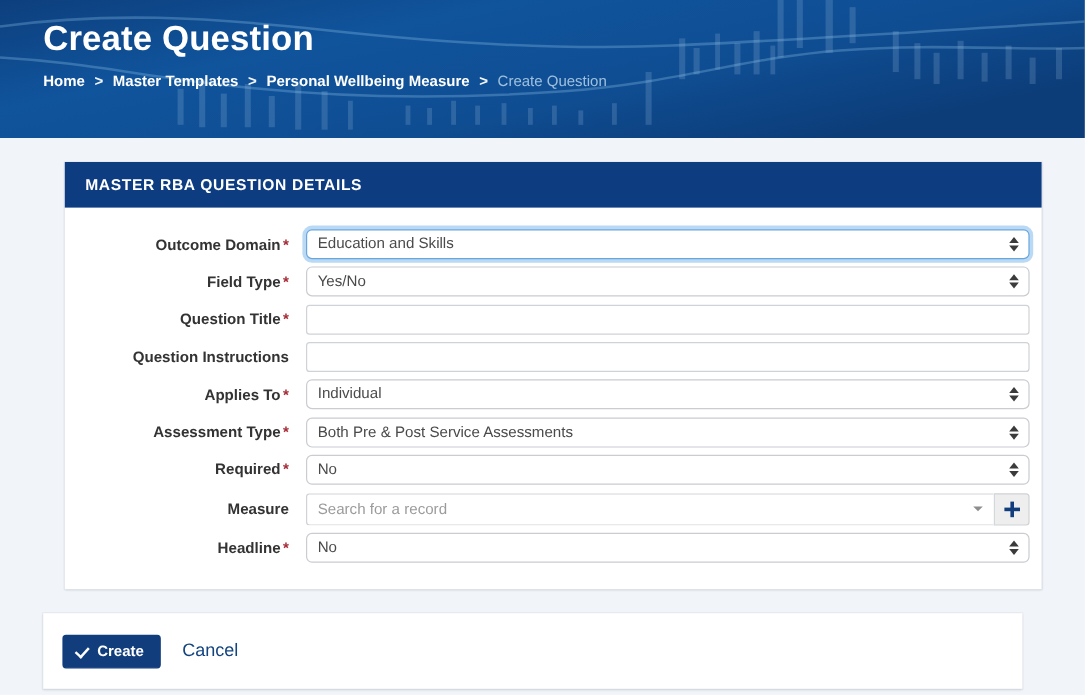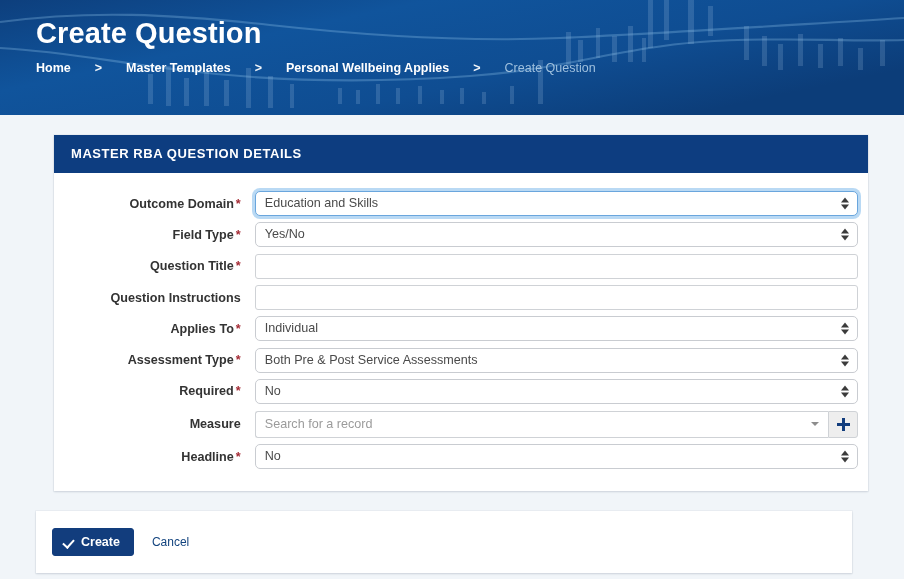--- a/index.html
+++ b/index.html
@@ -36,21 +36,21 @@
     letter-spacing: 0.1px;
     line-height: 34px;
     margin: 0 0 10px 0;
   }
   .breadcrumb {
     font-size: 12.5px;
     line-height: 16px;
     color: #ffffff;
     display: flex;
     align-items: center;
-    gap: 16px;
+    gap: 0;
   }
   .bc-link {
     color: #ffffff;
     font-weight: bold;
     text-decoration: none;
     cursor: pointer;
   }
   .bc-sep {
     color: #ffffff;
     font-weight: bold;
@@ -260,21 +260,21 @@
     content: "";
     position: absolute;
     left: 1px; top: 0px;
     width: 5px; height: 9px;
     border: solid #ffffff;
     border-width: 0 2.3px 2.3px 0;
     transform: rotate(42deg);
   }
   .btn-cancel {
     color: #13447f;
-    font-size: 12px;
+    font-size: 15px;
     text-decoration: none;
     padding: 6px 12px;
     cursor: pointer;
   }
 </style>
 </head>
 <body>
 
 <div class="banner">
   <svg class="banner-bg" viewBox="0 0 904 115" preserveAspectRatio="none">
@@ -331,21 +331,21 @@
     </g>
   </svg>
 
   <div class="banner-inner">
     <h1 class="banner-title">Create Question</h1>
     <div class="breadcrumb">
       <a class="bc-link">Home</a>
       <span class="bc-sep">&gt;</span>
       <a class="bc-link">Master Templates</a>
       <span class="bc-sep">&gt;</span>
-      <a class="bc-link">Personal Wellbeing Applies</a>
+      <a class="bc-link">Personal Wellbeing Measure</a>
       <span class="bc-sep">&gt;</span>
       <span class="bc-current">Create Question</span>
     </div>
   </div>
 </div>
 
 <div class="page">
 
   <div class="card">
     <div class="card-header">MASTER RBA QUESTION DETAILS</div>

